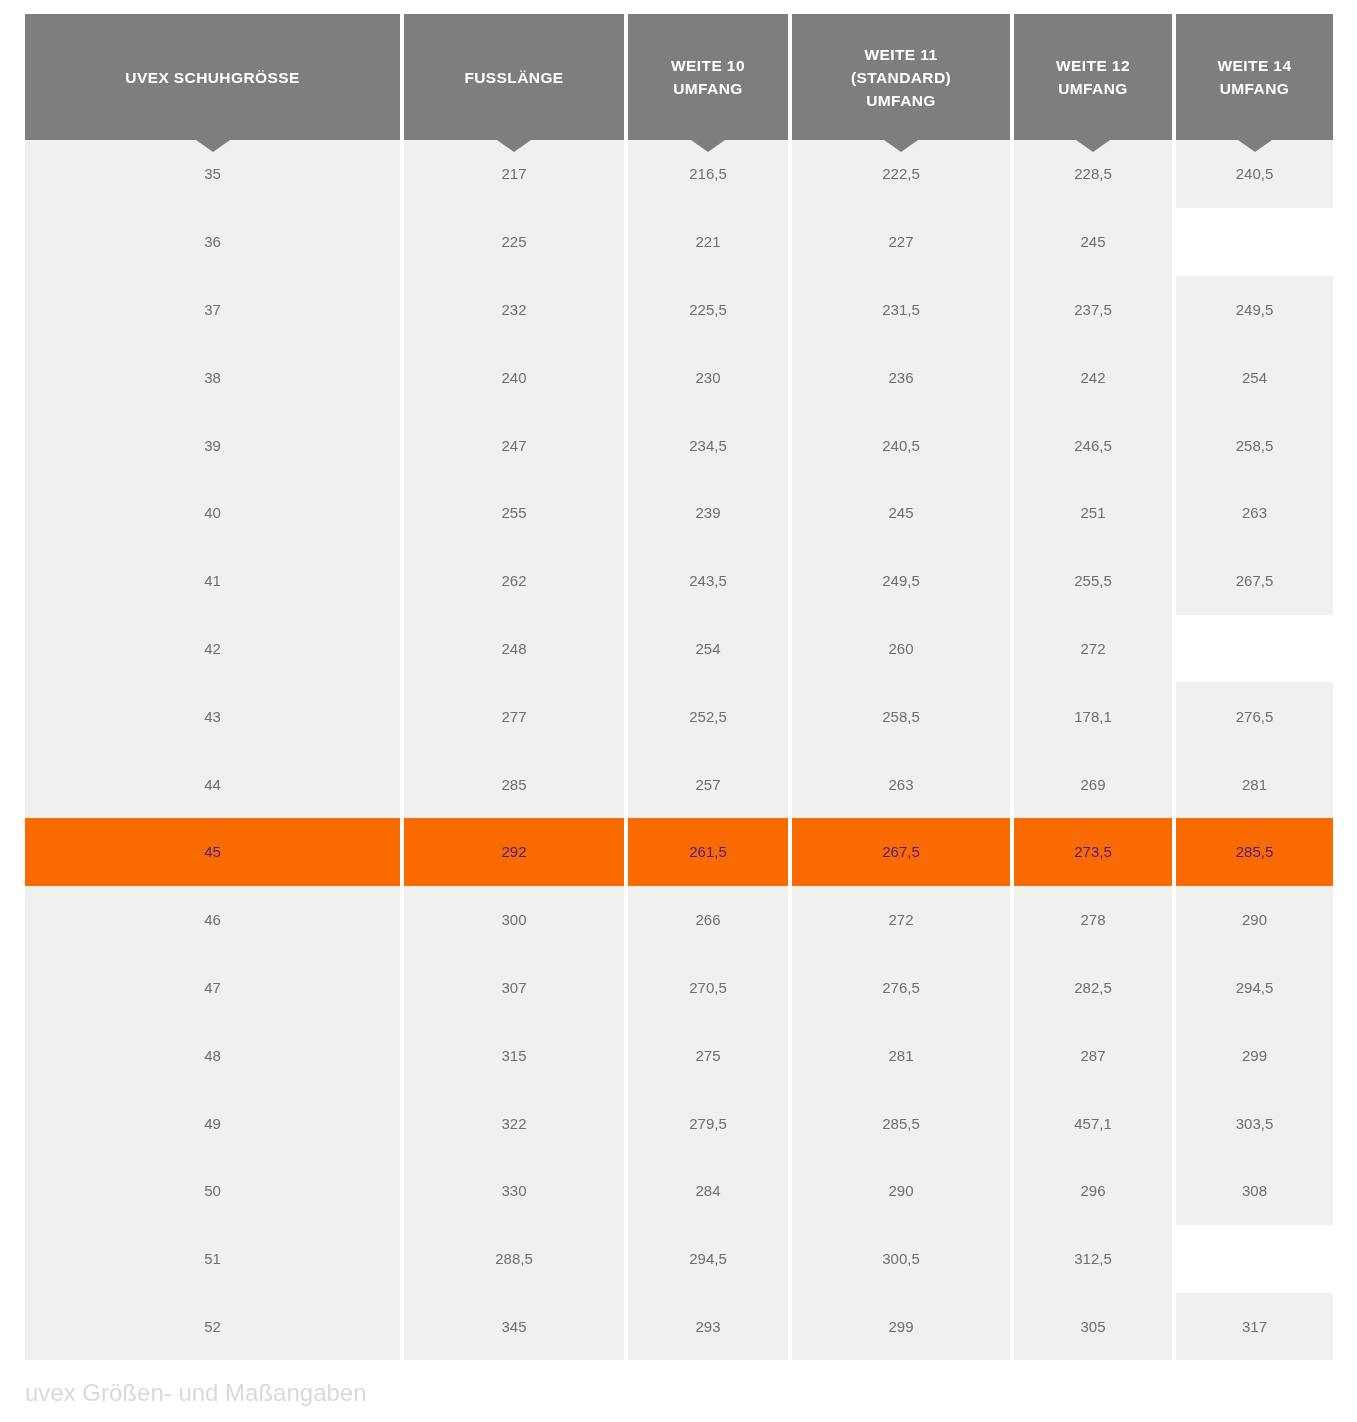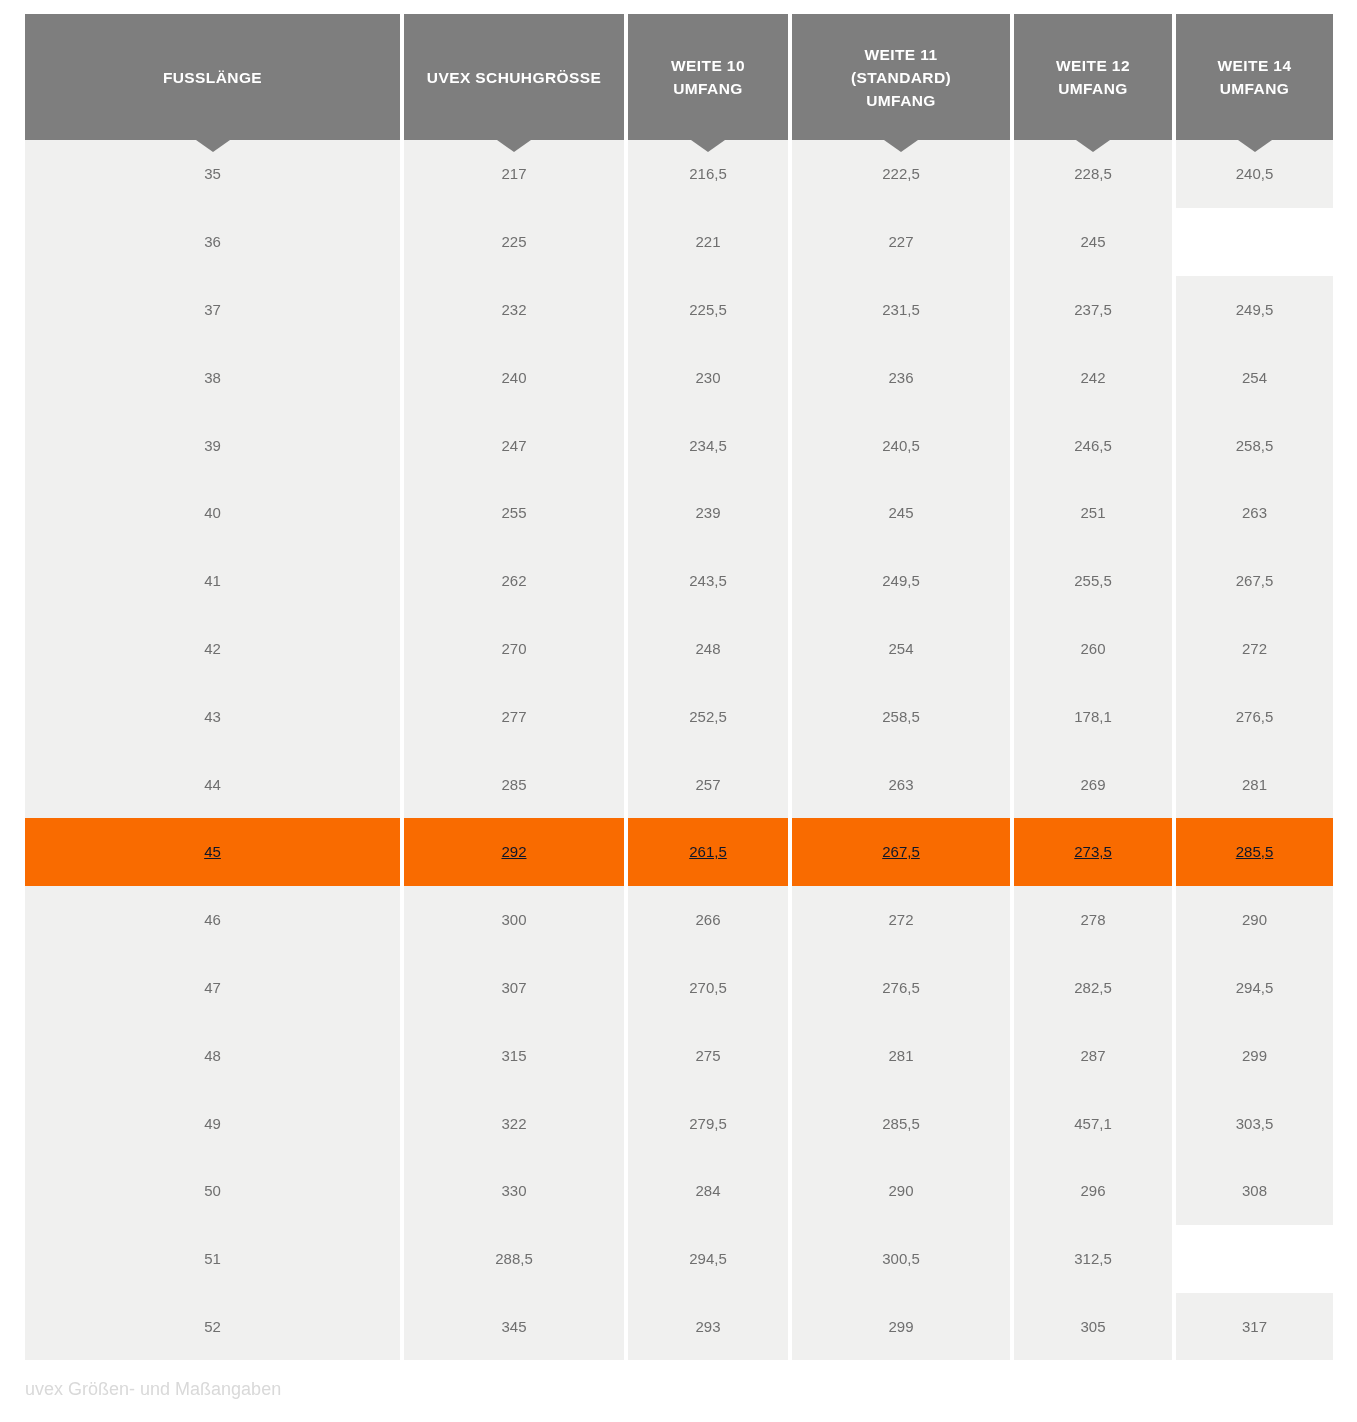--- a/index.html
+++ b/index.html
@@ -57,41 +57,40 @@
   .cell {
     background: var(--row-bg, #f0f0ef);
     display: flex;
     align-items: center;
     justify-content: center;
     color: var(--cell-text, #6f6f6f);
     font-size: 15px;
   }
   .data-row.highlighted .cell {
     background: var(--highlight-bg, #f96b00);
-    color: #0f172a;
-    text-decoration: underline;
+    color: #4c1d95;
   }
   .table-caption {
     margin: 19px 0 0 25px;
-    font-size: 18px;
+    font-size: 24px;
     color: var(--caption-text, #d9d9d9);
   }
 </style>
 </head>
 <body>
 
 <div class="table-wrap">
 
   <div class="header-row">
     <div class="header-cell">
+      <span class="header-label">UVEX SCHUHGRÖSSE</span>
+      <span class="header-arrow"></span>
+    </div>
+    <div class="header-cell">
       <span class="header-label">FUSSLÄNGE</span>
-      <span class="header-arrow"></span>
-    </div>
-    <div class="header-cell">
-      <span class="header-label">UVEX SCHUHGRÖSSE</span>
       <span class="header-arrow"></span>
     </div>
     <div class="header-cell">
       <span class="header-label">WEITE 10
 UMFANG</span>
       <span class="header-arrow"></span>
     </div>
     <div class="header-cell">
       <span class="header-label">WEITE 11
 (STANDARD)
@@ -168,21 +167,20 @@
     <div class="cell">41</div>
     <div class="cell">262</div>
     <div class="cell">243,5</div>
     <div class="cell">249,5</div>
     <div class="cell">255,5</div>
     <div class="cell">267,5</div>
   </div>
 
   <div class="data-row">
     <div class="cell">42</div>
-    <div class="cell">270</div>
     <div class="cell">248</div>
     <div class="cell">254</div>
     <div class="cell">260</div>
     <div class="cell">272</div>
   </div>
 
   <div class="data-row">
     <div class="cell">43</div>
     <div class="cell">277</div>
     <div class="cell">252,5</div>

